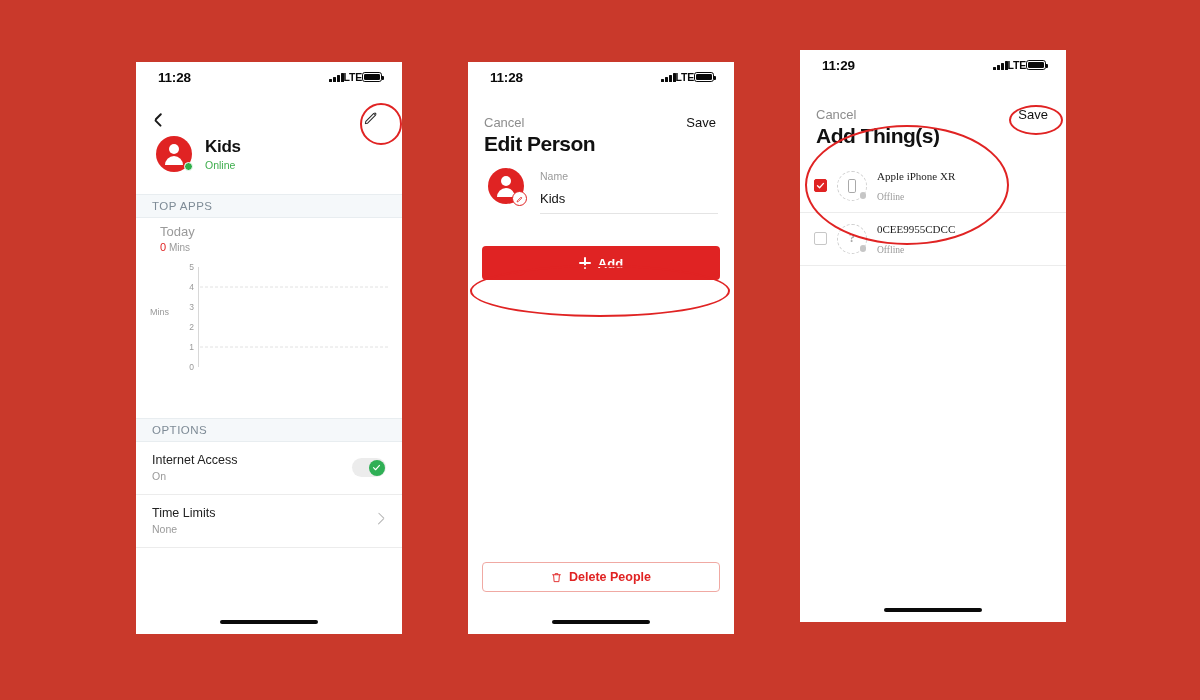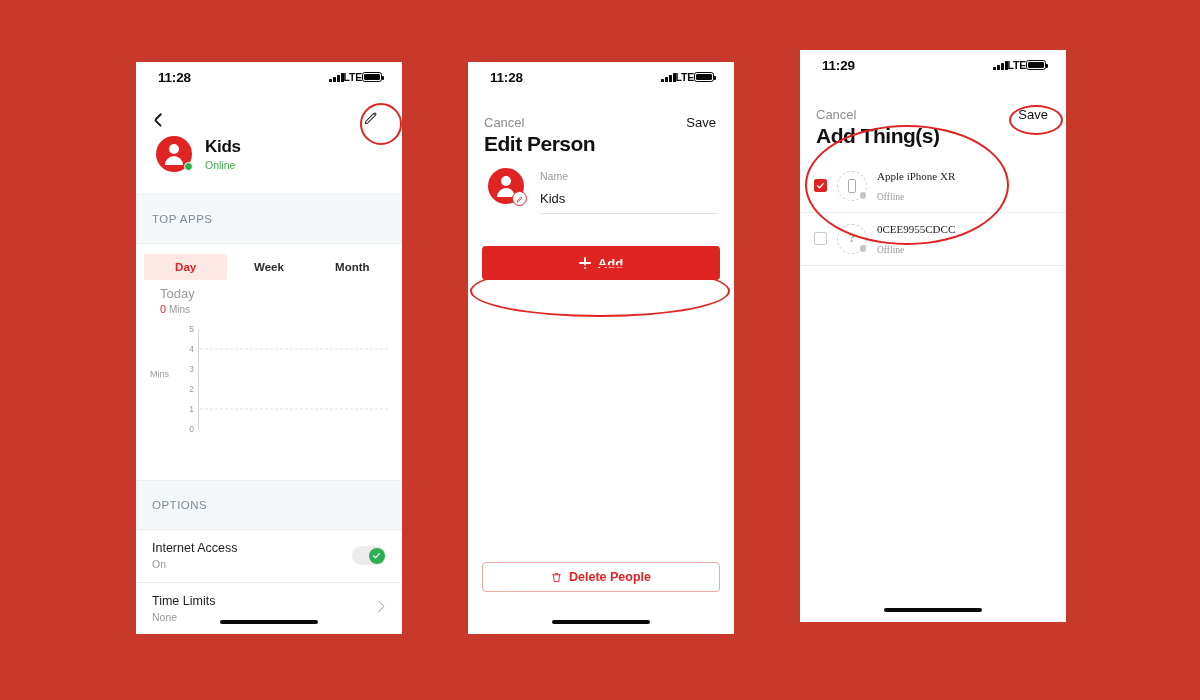--- a/index.html
+++ b/index.html
@@ -71,21 +71,21 @@
                   border-radius:9px 9px 0 0; background:#fff; }
   .online-dot { position:absolute; right:-1px; bottom:1px; width:9px; height:9px;
                 border-radius:50%; background:#2FAF4B; border:1.6px solid #fff; }
   .pencil-badge { position:absolute; right:-3px; bottom:-2px; width:15px; height:15px;
                   border-radius:50%; background:#fff; border:1.1px solid #E02323;
                   display:flex; align-items:center; justify-content:center; }
   .person-name { font-size:17px; font-weight:700; color:#111; line-height:1.15; letter-spacing:-0.3px; }
   .person-status { font-size:10.5px; color:#3FAE4E; margin-top:2px; }
 
   
-  .section-head { background:#F5F8FA; height:50px; display:flex; align-items:center;
+  .section-head { background:#F5F8FA; height:24px; display:flex; align-items:center;
                   padding:0 16px; font-size:11.5px; color:#7E8B96; letter-spacing:0.5px;
                   border-top:1px solid #E8EDF0; border-bottom:1px solid #E8EDF0; }
 
   
   .segmented { display:flex; padding:10px 8px 0 8px; }
   .seg { flex:1; text-align:center; padding:7px 0; font-size:11.5px; color:#2b2b2b;
          font-weight:700; border-radius:2px; }
   .seg.active { background:#FDE8E6; color:#E02323; }
 
   
@@ -209,25 +209,20 @@
         <span class="online-dot"></span>
       </div>
       <div>
         <div class="person-name">Kids</div>
         <div class="person-status">Online</div>
       </div>
     </div>
 
     <div class="section-head">TOP APPS</div>
 
-    <div class="segmented">
-      <div class="seg active">Day</div>
-      <div class="seg">Week</div>
-      <div class="seg">Month</div>
-    </div>
 
     <div class="chart-wrap">
       <div class="chart-today">Today</div>
       <div class="chart-mins">
         <b>0</b>
         <span>Mins</span>
       </div>
       <div class="plot">
         <div class="ylabel">Mins</div>
         <div class="axis"></div>

